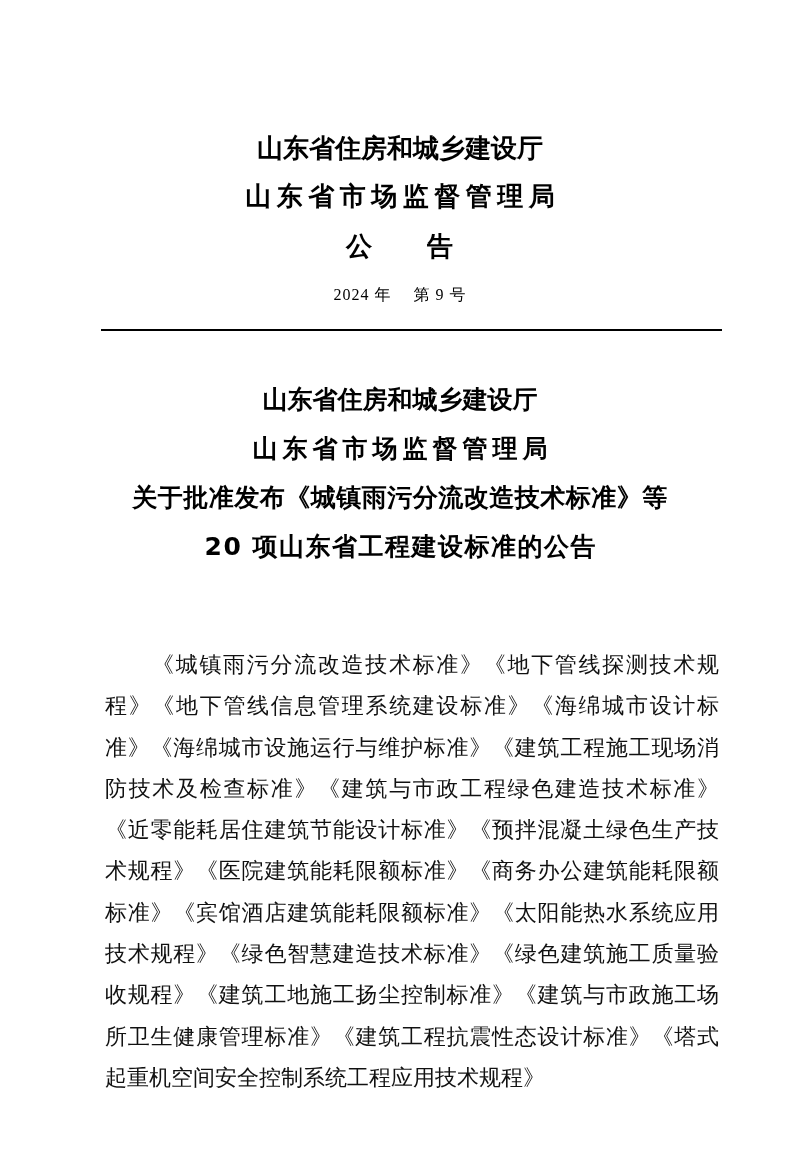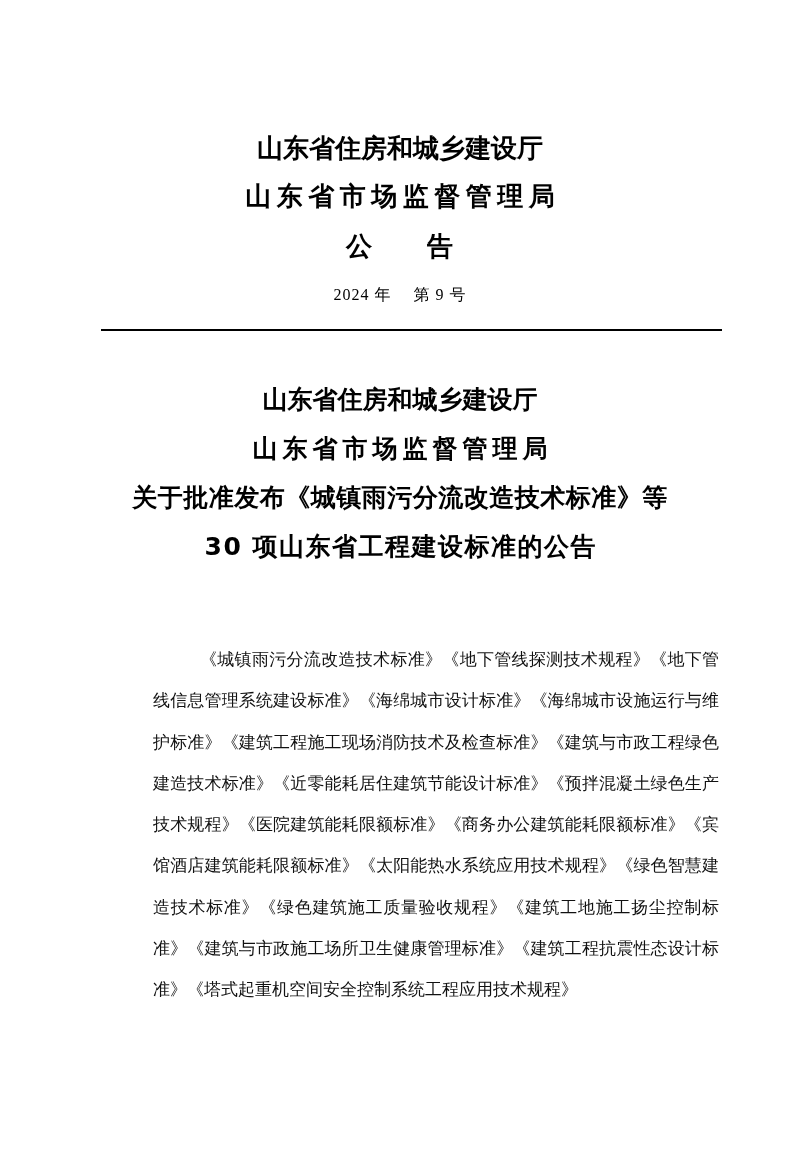--- a/index.html
+++ b/index.html
@@ -97,49 +97,48 @@
   
   .body-block {
     position: absolute;
     left: 105px;
     top: 622px;
     width: 614px;
   }
 
   .body-text {
     font-family: "Liberation Serif", "DejaVu Serif", serif;
-    font-size: 17px;
+    font-size: 22px;
     line-height: 41.3px;
     text-align: justify;
     text-justify: inter-character;
     text-indent: 47px;
     color: #111111;
     word-break: break-all;
     white-space: normal;
-    margin-left: 48px;
   }
 </style>
 </head>
 <body>
 
 <div class="page">
 
   <div class="masthead">
     <div class="org-line">山东省住房和城乡建设厅</div>
     <div class="org-line spaced">山东省市场监督管理局</div>
     <div class="notice-word">公　　告</div>
     <div class="issue-line">2024 年　 第 9 号</div>
   </div>
 
   <div class="divider"></div>
 
   <div class="doc-title">
     <div class="title-line sp1">山东省住房和城乡建设厅</div>
     <div class="title-line sp2">山东省市场监督管理局</div>
     <div class="title-line sp3">关于批准发布《城镇雨污分流改造技术标准》等</div>
-    <div class="title-line sp4">30 项山东省工程建设标准的公告</div>
+    <div class="title-line sp4">20 项山东省工程建设标准的公告</div>
   </div>
 
   <div class="body-block">
     <p class="body-text">《城镇雨污分流改造技术标准》《地下管线探测技术规程》《地下管线信息管理系统建设标准》《海绵城市设计标准》《海绵城市设施运行与维护标准》《建筑工程施工现场消防技术及检查标准》《建筑与市政工程绿色建造技术标准》《近零能耗居住建筑节能设计标准》《预拌混凝土绿色生产技术规程》《医院建筑能耗限额标准》《商务办公建筑能耗限额标准》《宾馆酒店建筑能耗限额标准》《太阳能热水系统应用技术规程》《绿色智慧建造技术标准》《绿色建筑施工质量验收规程》《建筑工地施工扬尘控制标准》《建筑与市政施工场所卫生健康管理标准》《建筑工程抗震性态设计标准》《塔式起重机空间安全控制系统工程应用技术规程》</p>
   </div>
 
 </div>
 
 </body></html>

